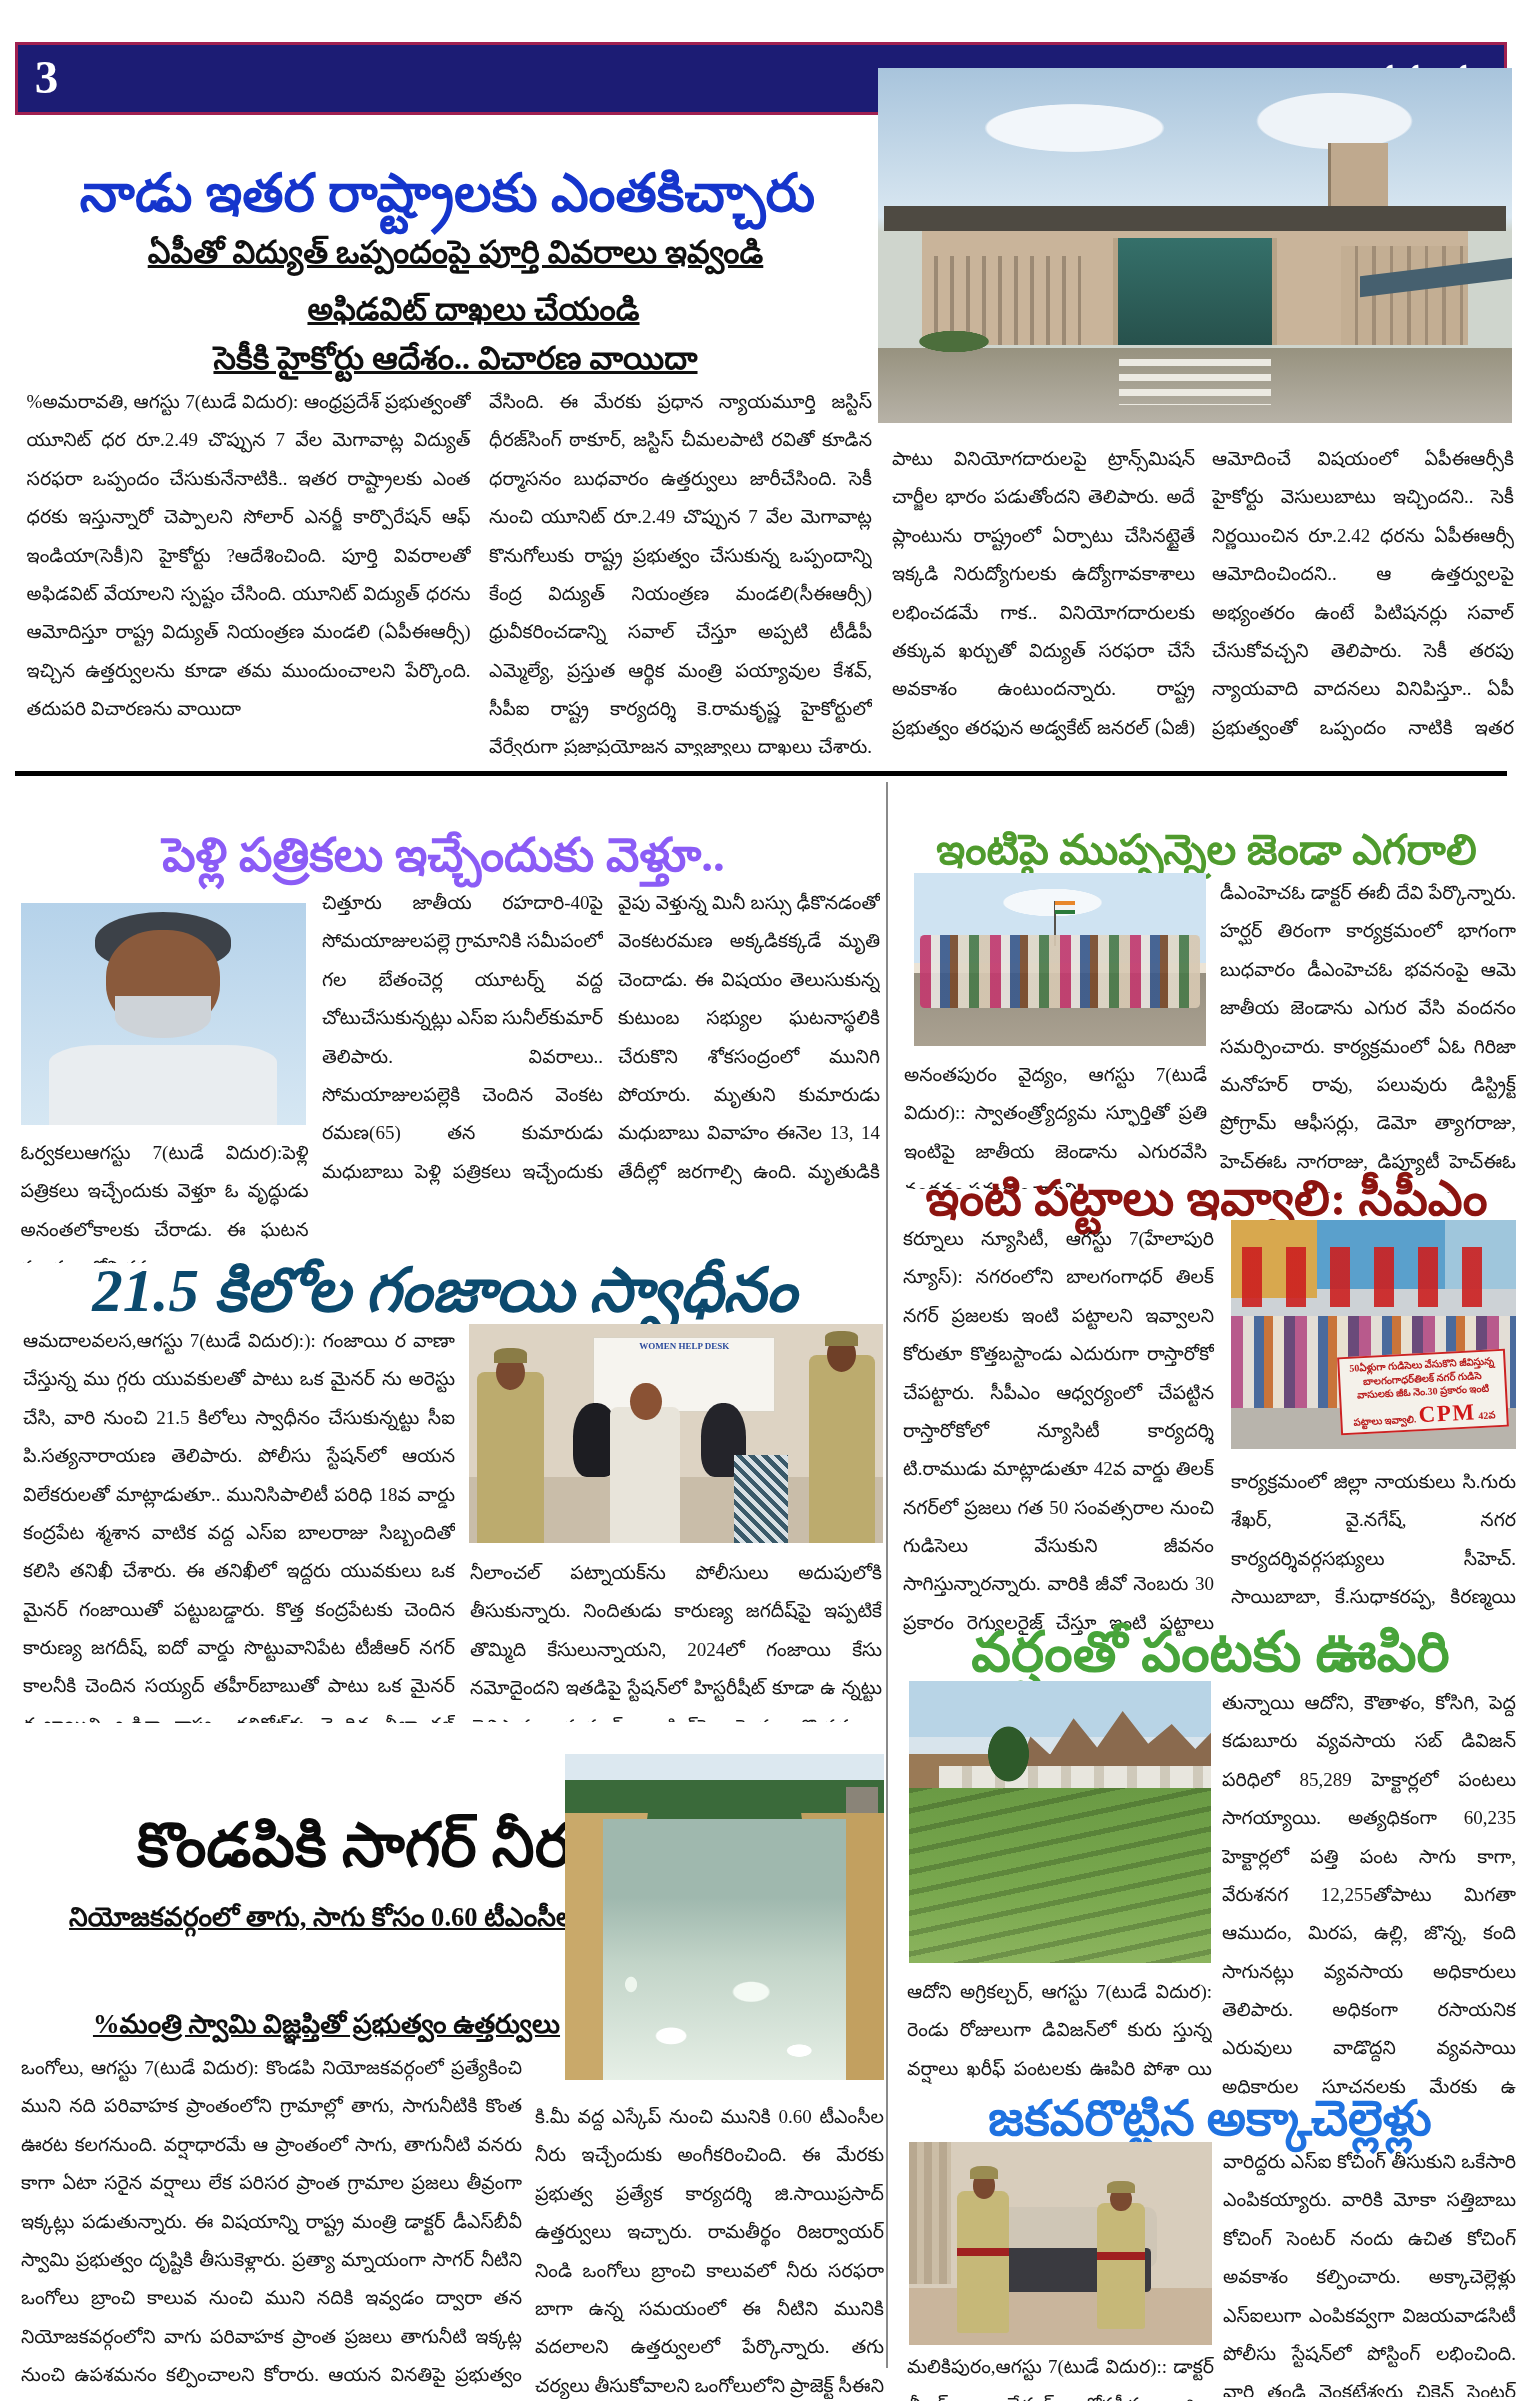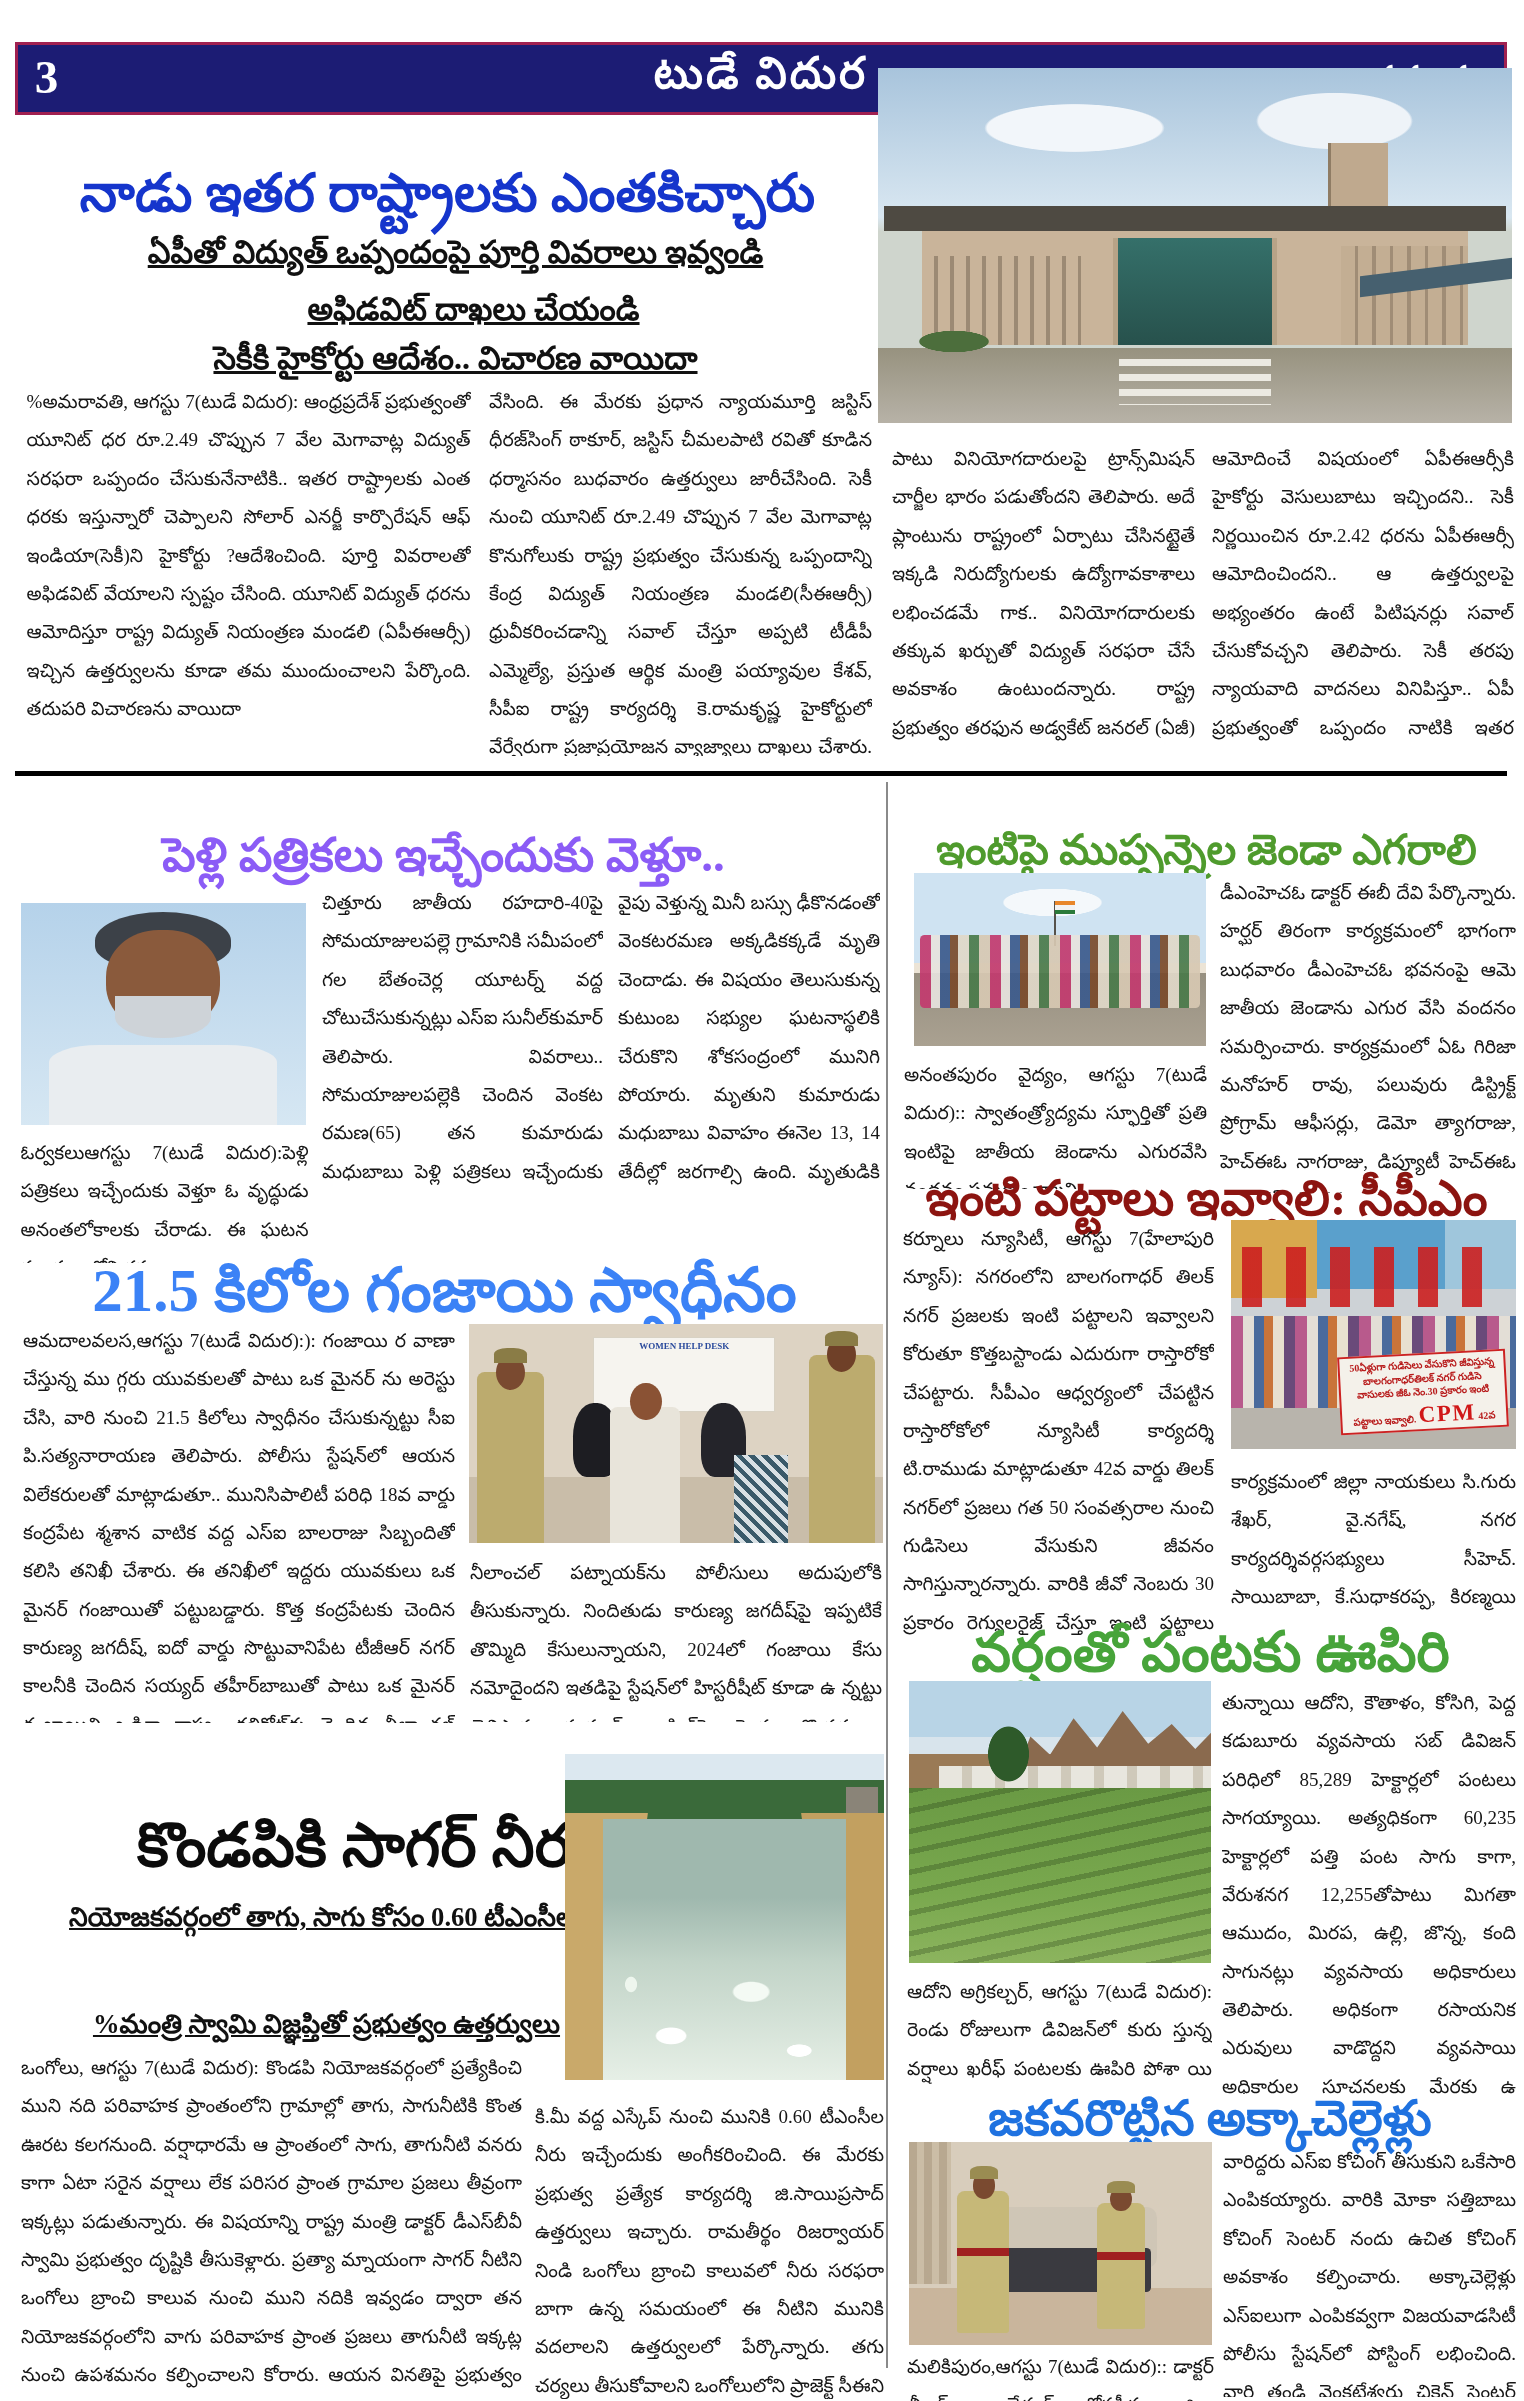--- a/index.html
+++ b/index.html
@@ -11,21 +11,21 @@
             background:#1c1c74;border:3px solid #a02050;box-sizing:border-box;
             display:flex;align-items:center;}
   .mast-num{position:absolute;left:16.7px;top:4.6px;color:#fff;font-size:47px;font-weight:bold;}
   .mast-title{position:absolute;left:0;right:0;text-align:center;color:#fff;font-size:44px;
               font-weight:bold;letter-spacing:3px;}
   .mast-date{position:absolute;right:23px;top:15px;color:#fff;font-size:30px;font-weight:bold;}
   
   .hl{position:absolute;font-weight:bold;text-align:center;line-height:1.15;}
   .hl-main{color:#1535cc;font-size:53px;}
   .hl-wedding{color:#8b5cf6;font-size:47px;}
-  .hl-ganja{color:#3b82f6;font-size:61px;}
+  .hl-ganja{color:#0c4a6e;font-size:61px;font-style:italic;}
   .hl-sagar{color:#0b0b0b;font-size:61px;}
   .hl-flag{color:#4f9b2d;font-size:42px;}
   .hl-cpm{color:#8c1410;font-size:49px;margin-top:35px;}
   .hl-rain{color:#47a43a;font-size:56px;}
   .hl-sisters{color:#1f72e0;font-size:49px;}
   .subhead{position:absolute;font-weight:bold;text-align:center;color:#111;
            text-decoration:underline;}
   .sub-top{font-size:32px;line-height:1.9;}
   .sub-sagar{font-size:26.6px;line-height:1.85;}
   
@@ -145,21 +145,20 @@
   .sis-belt1{left:16%;bottom:44%;width:17%;height:4%;background:#a02020;}
   .sis-belt2{left:62%;bottom:42%;width:16%;height:4%;background:#a02020;}
 </style>
 </head>
 <body>
 
 <div class="page">
 
   <header class="masthead">
     <span class="mast-num">3</span>
-    <span class="mast-title">టుడే విదుర</span>
     <span class="mast-date"><span>8-8-2025</span> <span>శుక్రవారం</span></span>
   </header>
 
   <section>
     <h1 class="hl hl-main" style="left:30px;top:127px;width:835px;">నాడు ఇతర రాష్ట్రాలకు ఎంతకిచ్చారు</h1>
     <div class="subhead sub-top" style="left:46px;top:222px;width:819px;">ఏపీతో విద్యుత్ ఒప్పందంపై పూర్తి వివరాలు ఇవ్వండి</div>
     <div class="subhead sub-top" style="left:64px;top:279px;width:819px;">అఫిడవిట్ దాఖలు చేయండి</div>
     <div class="subhead sub-top" style="left:46px;top:328px;width:819px;">సెకీకి హైకోర్టు ఆదేశం.. విచారణ వాయిదా</div>
 
     <div class="photo ph-court" style="left:878px;top:68px;width:634px;height:355px;">

